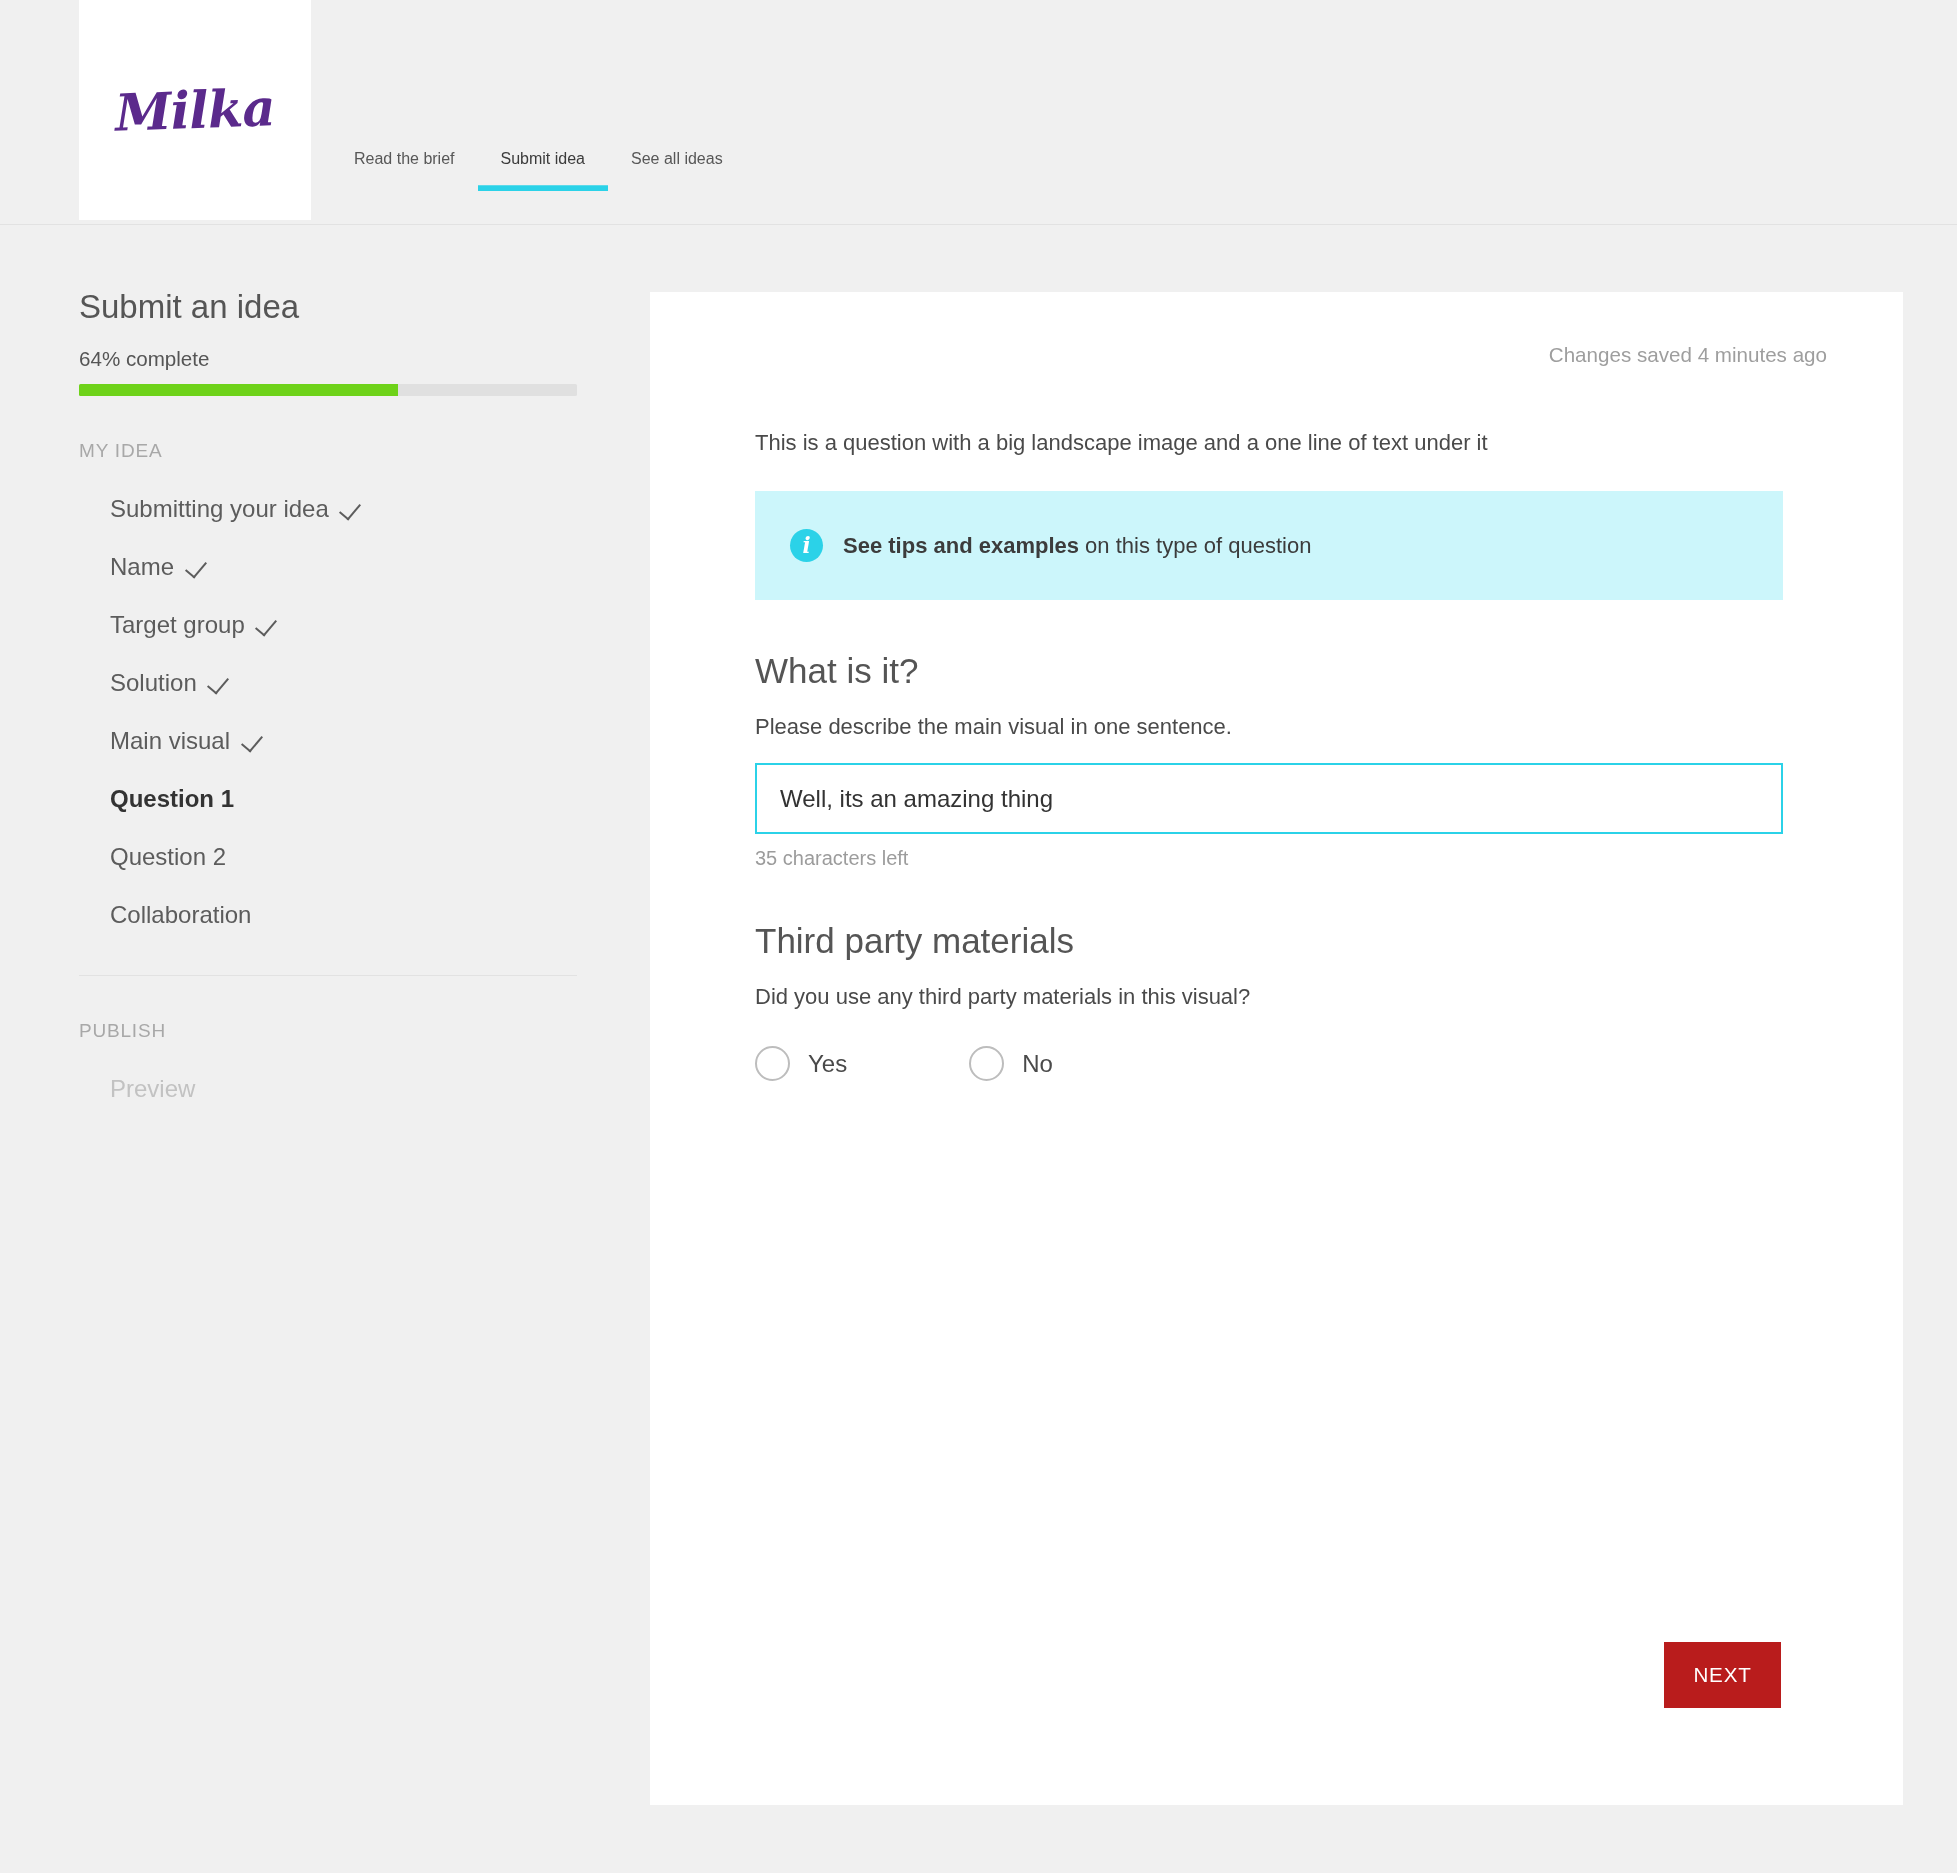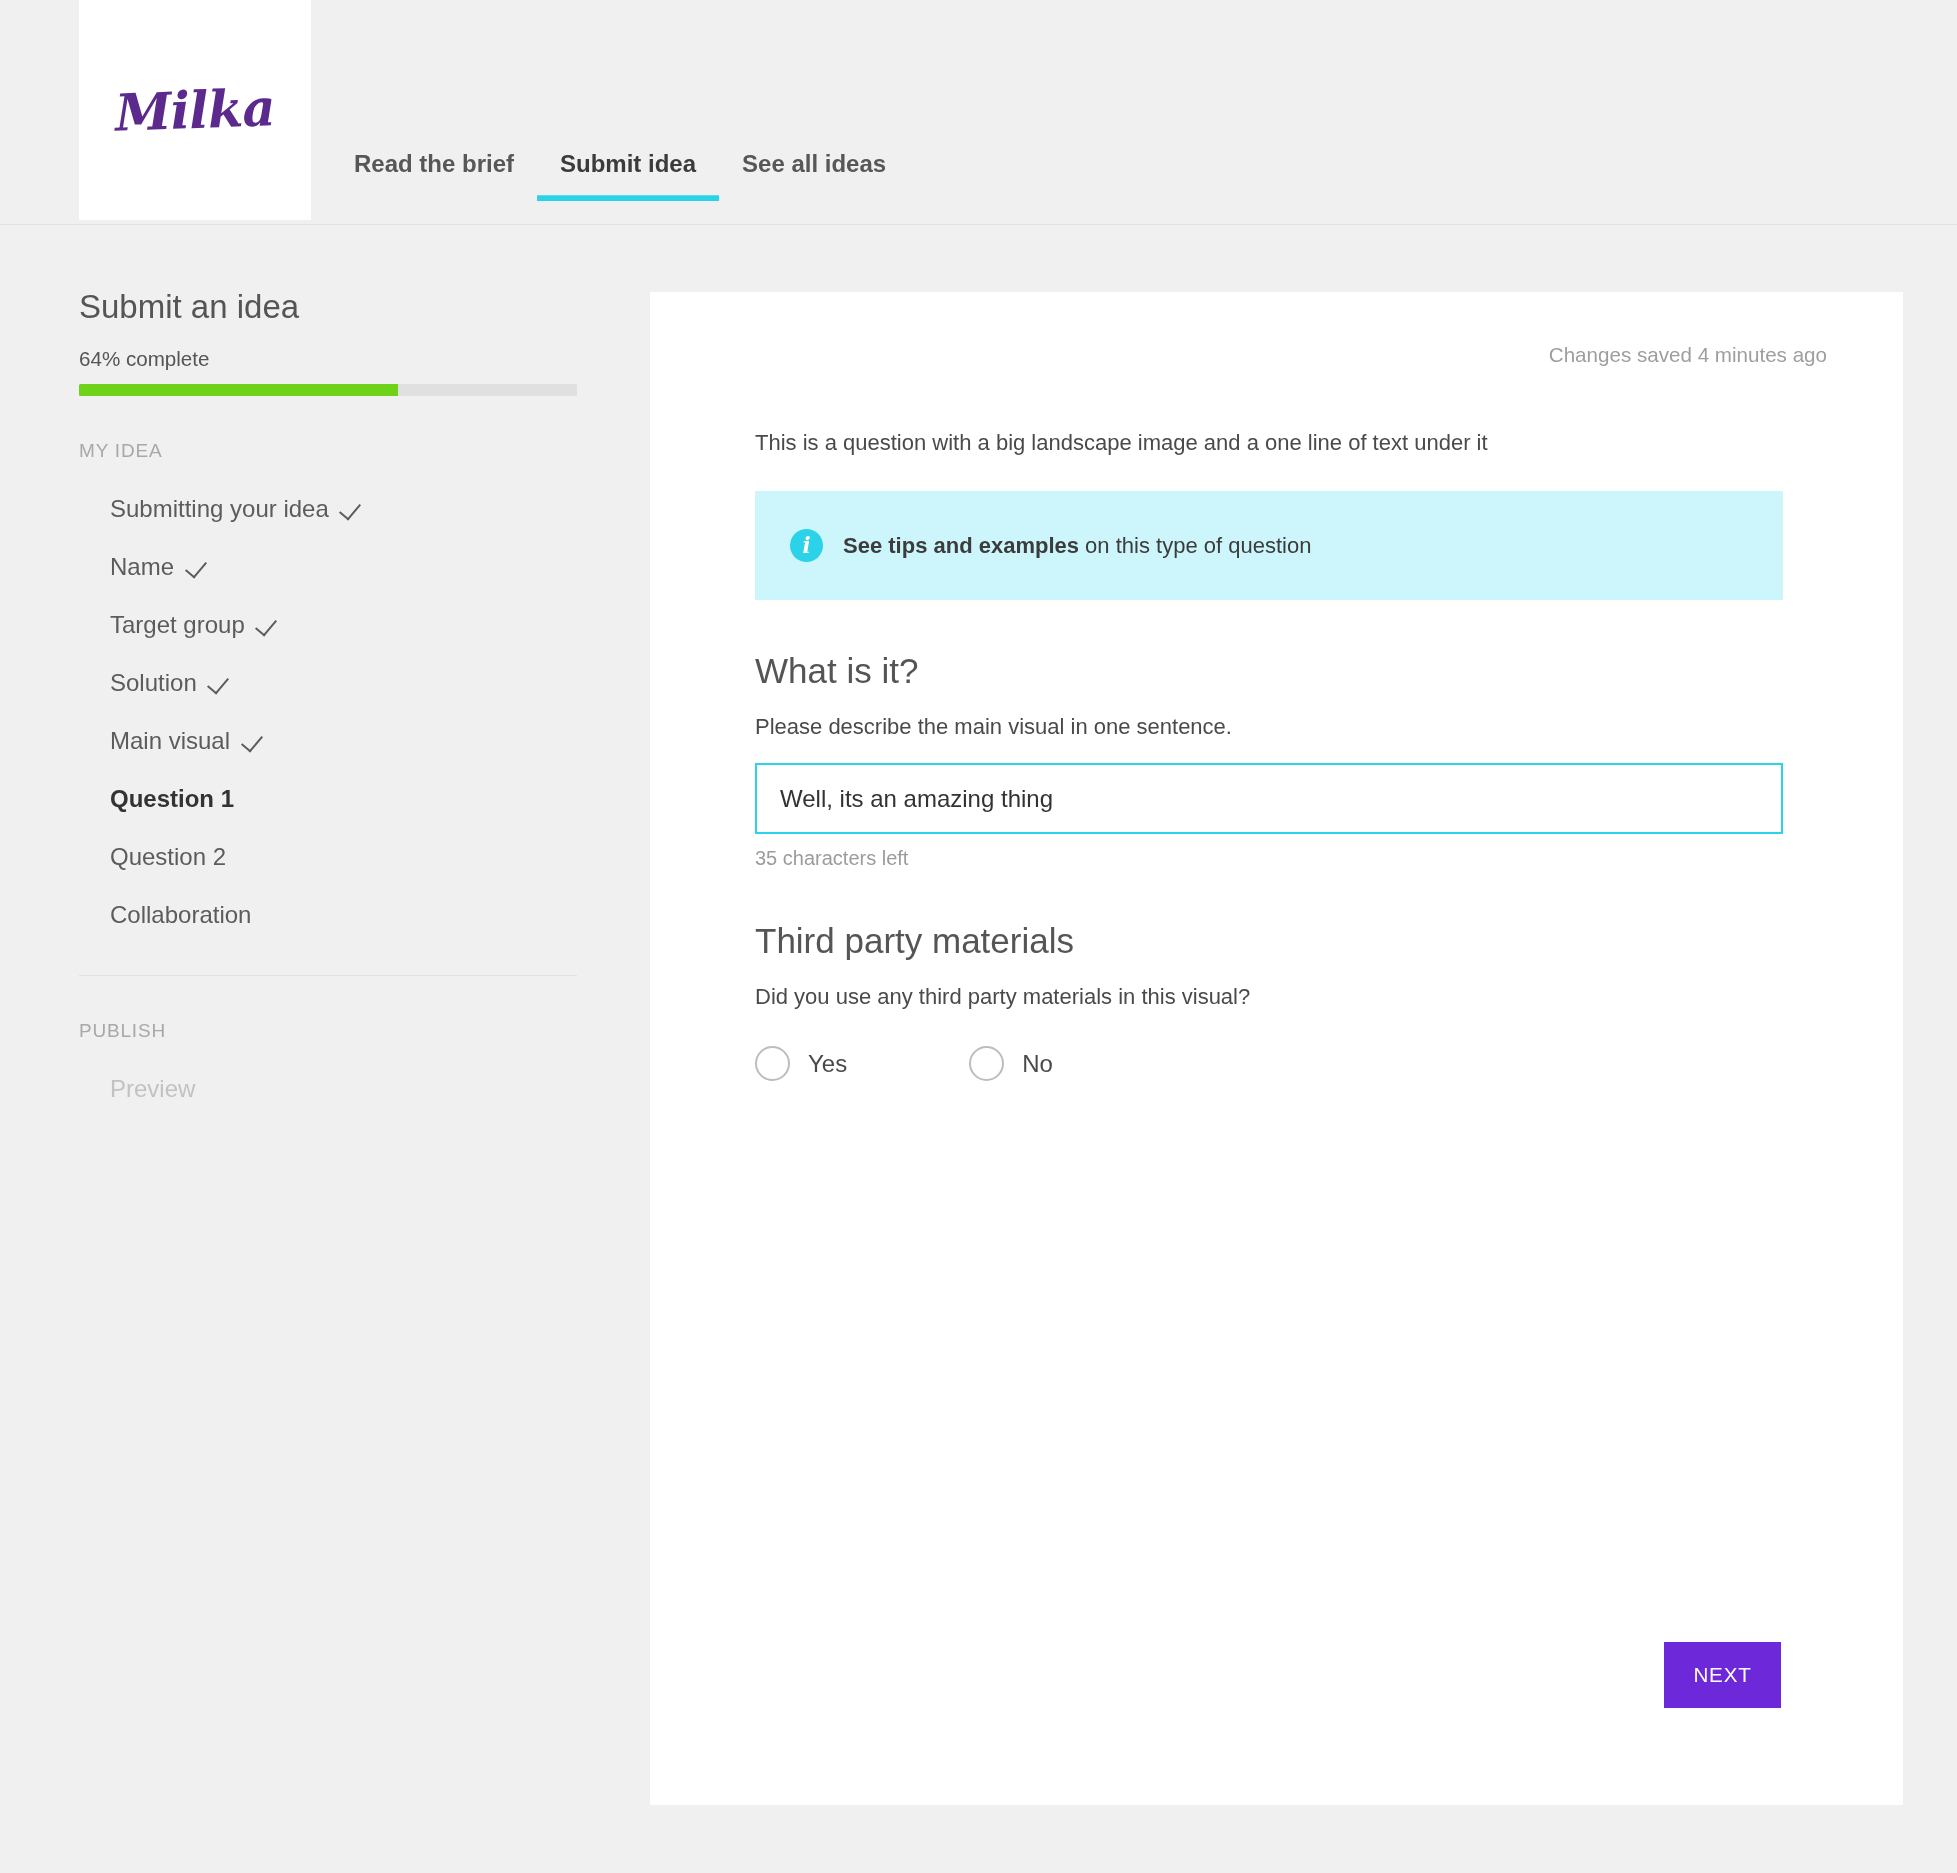--- a/index.html
+++ b/index.html
@@ -84,22 +84,22 @@
     white-space: nowrap;
   }
   .tabs {
     position: absolute;
     left: 354px;
     top: 150px;
     display: flex;
     gap: 0;
   }
   .tab {
-    font-size: 24px;
-    font-weight: bold;
+    font-size: 16px;
+    font-weight: normal;
     color: #575757;
     padding: 0 23px 23px 23px;
     cursor: pointer;
     white-space: nowrap;
   }
   .tab:first-child { padding-left: 0; }
   .tab.active {
     color: #3b3b3b;
     box-shadow: inset 0 -5.8px 0 0 #2bd2e8;
   }
@@ -344,21 +344,21 @@
   .radio-label {
     font-size: 24px;
     color: #4a4a4a;
   }
   .next-btn {
     position: absolute;
     right: 122px;
     bottom: 97px;
     width: 117px;
     height: 66px;
-    background: #6d28d9;
+    background: #b91c1c;
     color: #fff;
     border: none;
     font-size: 20.6px;
     letter-spacing: 0.8px;
     font-weight: normal;
     font-family: "Liberation Sans", sans-serif;
     cursor: pointer;
   }
 </style>
 </head>

